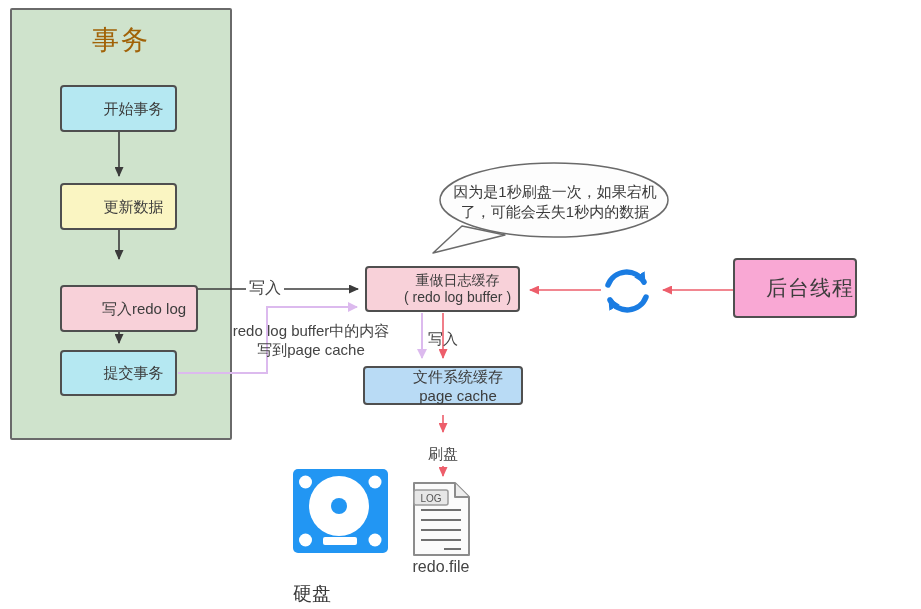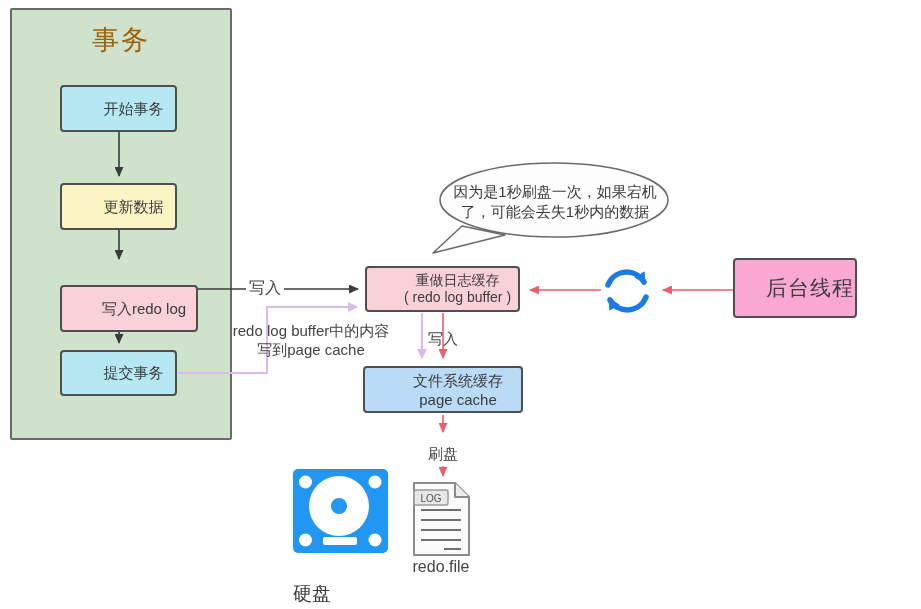--- a/index.html
+++ b/index.html
@@ -14,21 +14,21 @@
   .node{position:absolute;display:flex;align-items:center;justify-content:center;
         border:2px solid #4f4f4f;border-radius:4px;box-sizing:border-box;z-index:3;
         font-size:15px;text-align:center;line-height:18px;padding-left:30px;}
   .node.two-line{flex-direction:column;font-size:14px;line-height:17px;}
 
   #node-begin  {left:60px;top:85px;width:117px;height:47px;background:#b5e8f2;}
   #node-update {left:60px;top:183px;width:117px;height:47px;background:#faf5c2;}
   #node-redo   {left:60px;top:265px;width:138px;height:47px;background:#f8d1d9;margin-top:20px;}
   #node-commit {left:60px;top:350px;width:117px;height:46px;background:#b5e8f2;}
   #node-buffer {left:365px;top:266px;width:155px;height:46px;background:#f8d1d9;}
-  #node-cache  {left:363px;top:366px;width:160px;height:47px;background:#b9dbf5;}
+  #node-cache  {left:363px;top:366px;width:160px;height:39px;background:#b9dbf5;}
   #node-thread {left:733px;top:258px;width:124px;height:60px;background:#f9a8d4;
                 font-size:21px;letter-spacing:1px;}
 
   .overlay{position:absolute;left:0;top:0;z-index:2;pointer-events:none;}
 
   .lbl{position:absolute;z-index:4;font-size:15px;color:#444;white-space:nowrap;}
   #lbl-write1{left:246px;top:278px;font-size:16px;background:#ffffff;padding:0 3px;}
   #lbl-write2{left:428px;top:330px;}
   #lbl-flush {left:428px;top:445px;}
   #lbl-note  {left:228px;top:321px;width:166px;text-align:center;white-space:normal;line-height:19px;}

